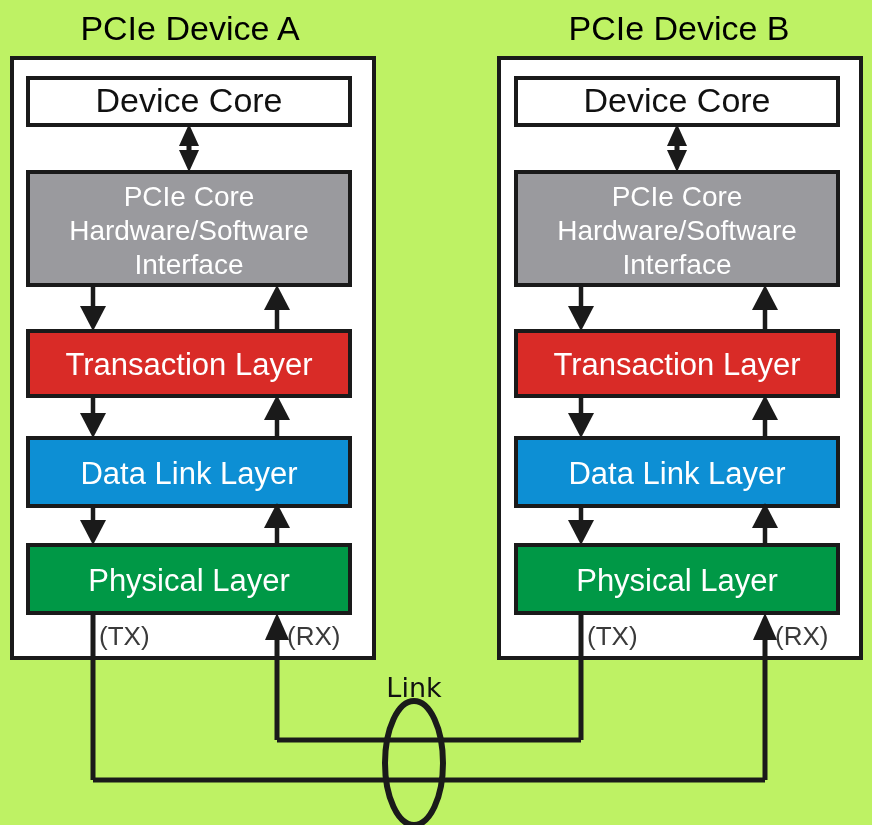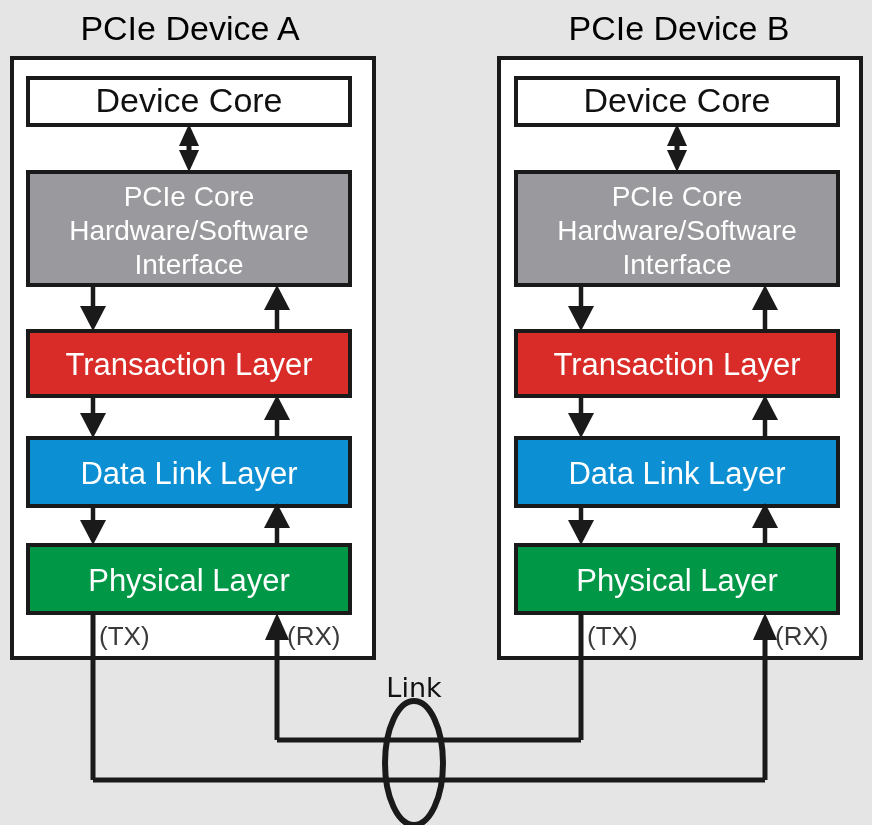--- a/index.html
+++ b/index.html
@@ -11,21 +11,21 @@
   body {
     width: 872px;
     height: 825px;
     font-family: "Liberation Sans", sans-serif;
     overflow: hidden;
   }
   #diagram-root {
     position: relative;
     width: 872px;
     height: 825px;
-    background: #e5e5e5;
+    background: #bef264;
   }
   svg#diagram-svg {
     position: absolute;
     top: 0;
     left: 0;
     width: 872px;
     height: 825px;
     display: block;
   }
   .device-title {

